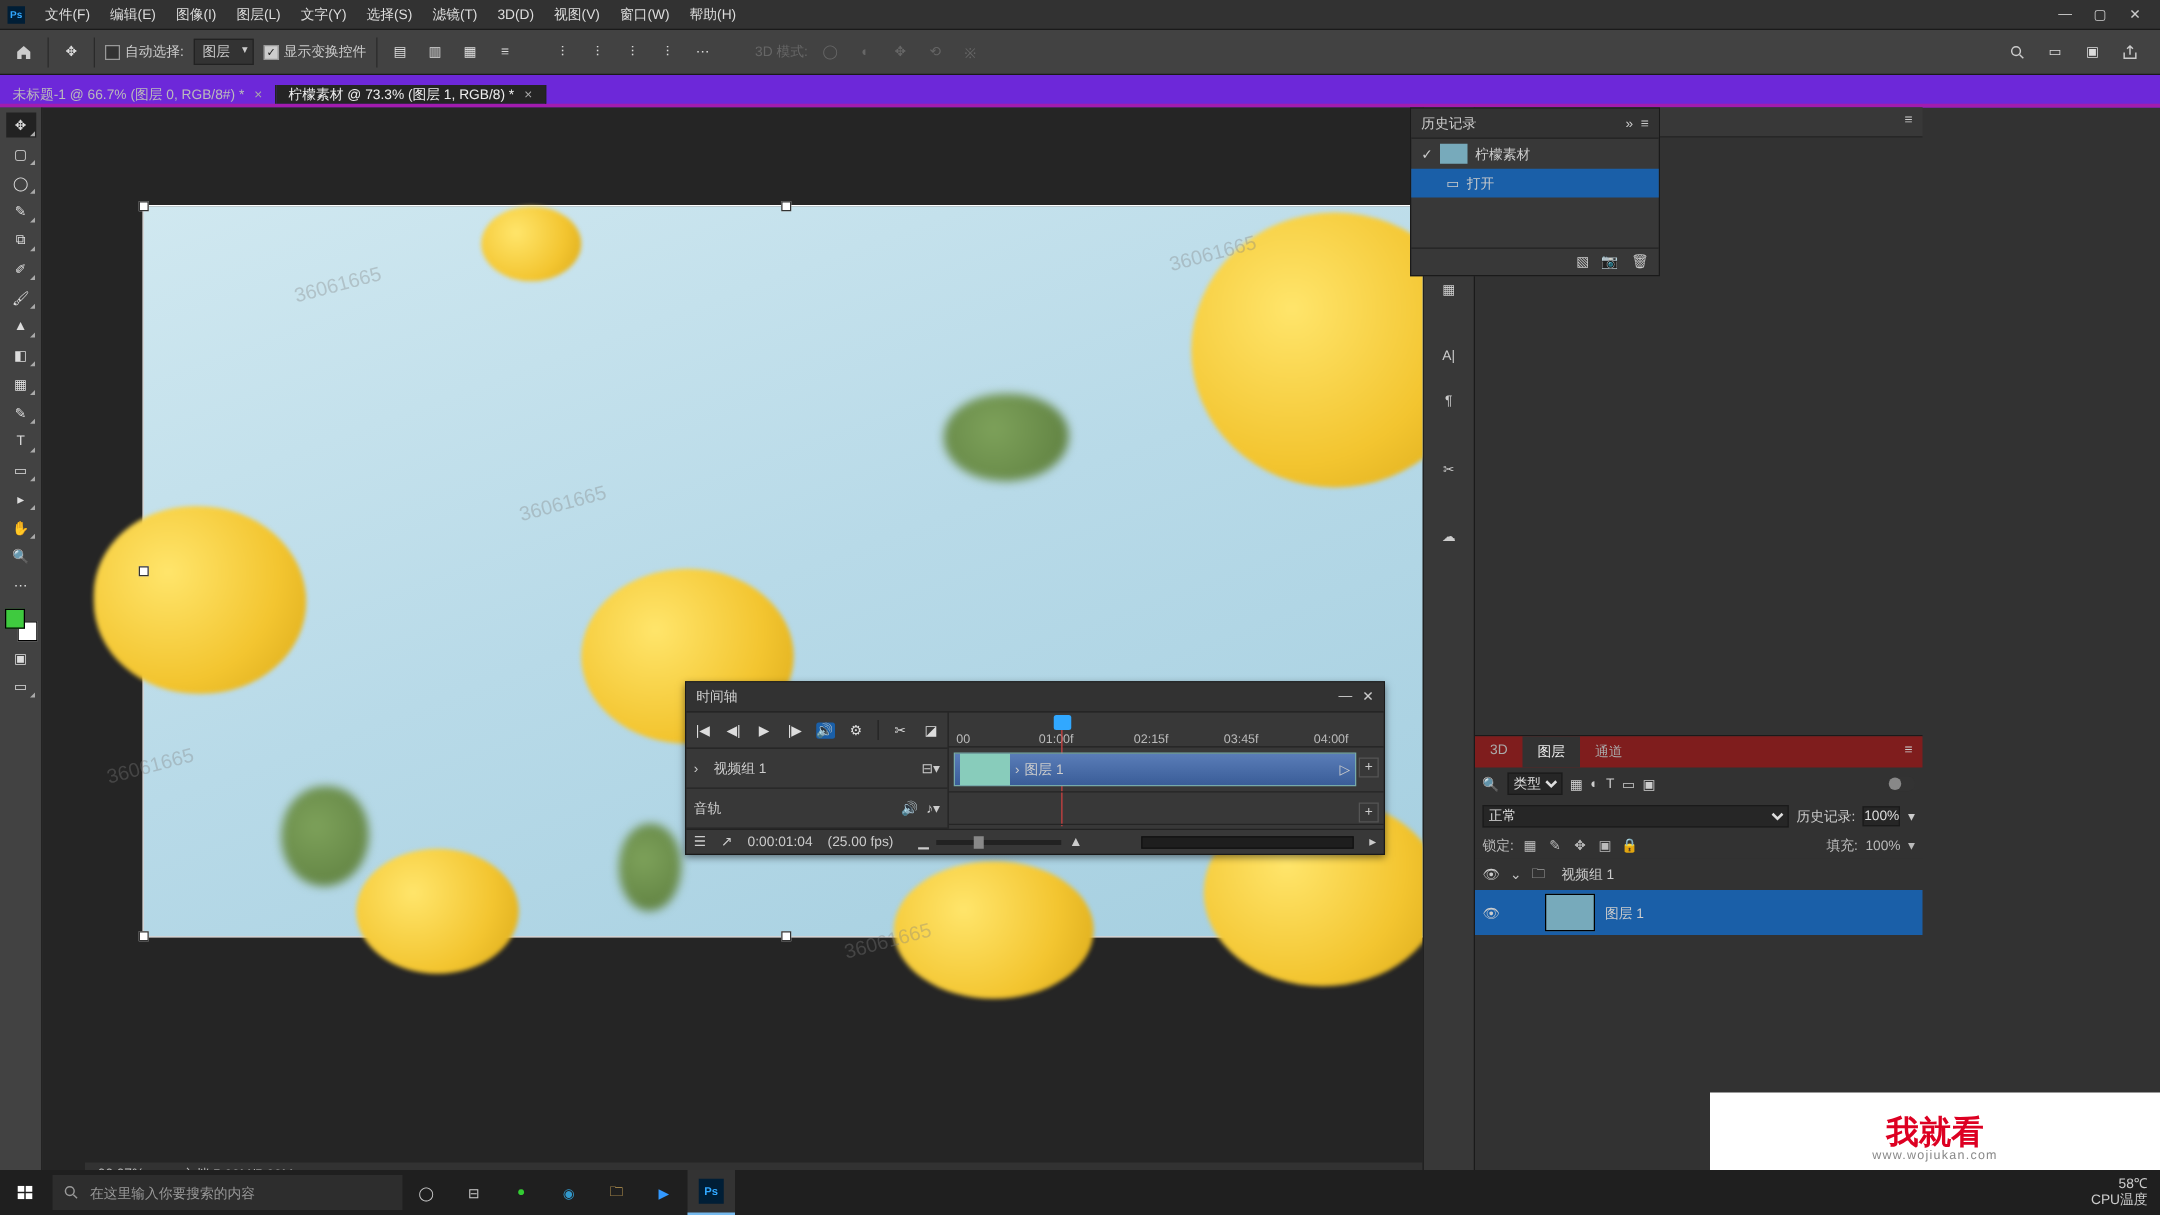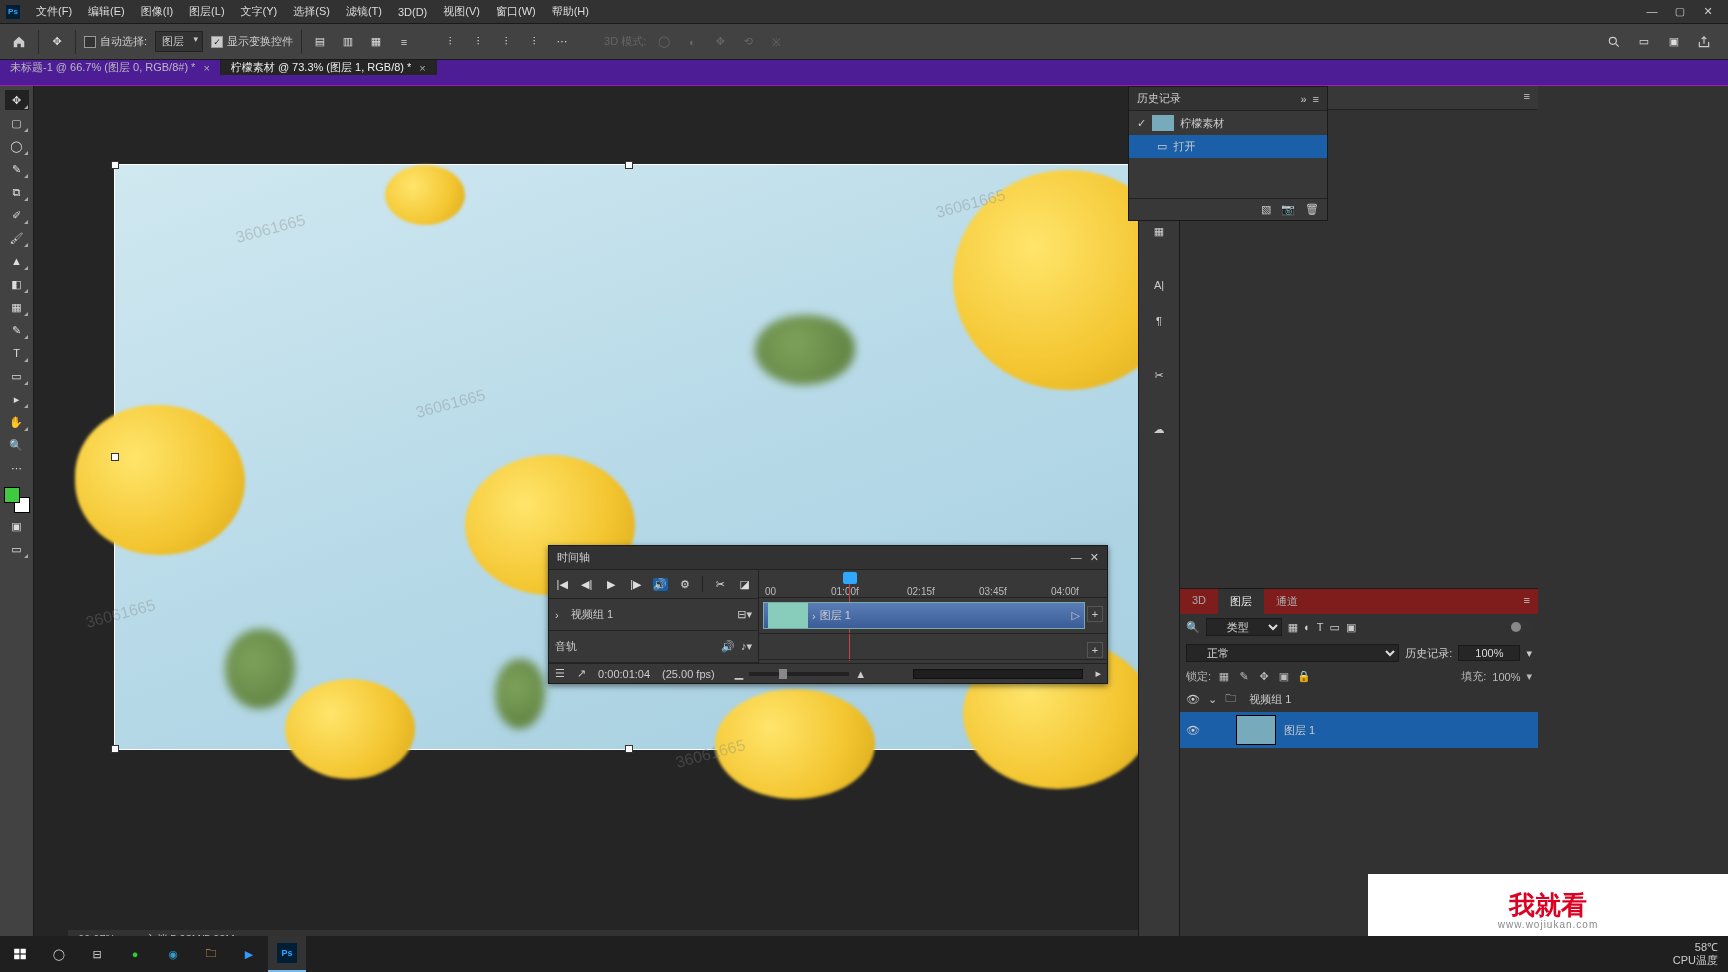--- a/index.html
+++ b/index.html
@@ -17,21 +17,21 @@
 .opt-home { width: 22px; height: 22px; display: flex; align-items: center; justify-content: center; }
 .opt-icon { width: 20px; height: 20px; display: flex; align-items: center; justify-content: center; color: #ddd; }
 .opt-sep { width: 1px; height: 24px; background: #2a2a2a; }
 .opt-check { display: flex; align-items: center; gap: 4px; }
 .opt-check .box { width: 12px; height: 12px; border: 1px solid #999; background: #333; }
 .opt-select { background: #333; border: 1px solid #222; padding: 2px 18px 2px 6px; position: relative; }
 .opt-select:after { content: "▾"; position: absolute; right: 4px; top: 2px; font-size: 9px; }
 .opt-right { margin-left: auto; display: flex; gap: 10px; padding-right: 6px; }
 
 
-.doctabs { background: #4c1d95; height: 26px; display: flex; align-items: flex-start; border-bottom: 1px solid #a21caf; }
+.doctabs { background: #6d28d9; height: 26px; display: flex; align-items: flex-end; border-bottom: 3px solid #a21caf; }
 .doctab { padding: 0 10px; display: flex; align-items: center; gap: 8px; color: #bbb; border-right: 1px solid #222; }
 .doctab.active { background: #252525; color: #eee; }
 .doctab .close { font-size: 11px; color: #aaa; }
 
 
 .workspace { position: absolute; top: 86px; left: 0; right: 0; bottom: 24px; display: flex; }
 .tools { width: 34px; background: #424242; display: flex; flex-direction: column; align-items: center; padding-top: 4px; gap: 3px; border-right: 1px solid #1a1a1a; }
 .tool { width: 24px; height: 20px; display: flex; align-items: center; justify-content: center; color: #ddd; cursor: pointer; position: relative; }
 .tool.sel { background: #222; }
 .tool .corner { position: absolute; right: 1px; bottom: 1px; width: 0; height: 0; border-right: 4px solid #aaa; border-top: 4px solid transparent; }
@@ -76,21 +76,21 @@
 .propspanel { width: 358px; background: #323232; display: flex; flex-direction: column; }
 .props-title { padding: 4px 8px; background: #383838; border-bottom: 1px solid #222; display: flex; }
 .props-body { flex: 1; padding: 8px; color: #aaa; }
 
 
 .layers-wrap { border-top: 1px solid #1a1a1a; }
 .panel-tabs { display: flex; background: #7f1d1d; }
 .ptab { padding: 5px 12px; color: #aaa; }
 .ptab.active { background: #323232; color: #eee; }
 .layer-opts { display: flex; align-items: center; gap: 6px; padding: 4px 6px; }
-.layer-opts select, .layer-opts .fld { background: #262626; border: 1px solid #1a1a1a; color: #ddd; padding: 1px 16px; font-size: 11px; }
+.layer-opts select, .layer-opts .fld { background: #262626; border: 1px solid #1a1a1a; color: #ddd; padding: 1px 0; font-size: 11px; }
 .lock-row { display: flex; align-items: center; gap: 6px; padding: 3px 6px; font-size: 11px; color: #bbb; }
 .lock-row .ic { width: 14px; text-align: center; }
 .layer-list { background: #323232; }
 .layer-row { display: flex; align-items: center; gap: 8px; padding: 3px 6px; }
 .layer-row.sel { background: #1a5fa8; }
 .layer-row .eye { width: 14px; text-align: center; }
 .layer-row .thumb { width: 40px; height: 30px; background: #7ab; border: 1px solid #000; }
 .layer-row .folder { width: 16px; color: #ccc; }
 
 
@@ -475,20 +475,27 @@
 
 <div class="taskbar">
   <div class="start">
     <svg viewBox="0 0 24 24" width="18" height="18">
         <rect x="2" y="3" width="9" height="8" fill="#fff"></rect>
         <rect x="13" y="3" width="9" height="8" fill="#fff"></rect>
         <rect x="2" y="13" width="9" height="8" fill="#fff"></rect>
         <rect x="13" y="13" width="9" height="8" fill="#fff"></rect>
       </svg>
   </div>
+  <div class="search">
+    <svg viewBox="0 0 24 24" width="16" height="16" fill="none" stroke="#999" stroke-width="2">
+        <circle cx="10" cy="10" r="6"></circle>
+        <line x1="15" y1="15" x2="20" y2="20"></line>
+      </svg>
+    <span>在这里输入你要搜索的内容</span>
+  </div>
   <div class="tbicon">◯</div>
   <div class="tbicon">⊟</div>
   <div class="tbicon" style="color:#3c3">●</div>
   <div class="tbicon" style="color:#39c">◉</div>
   <div class="tbicon" style="color:#fc6">🗀</div>
   <div class="tbicon" style="color:#39f">▶</div>
   <div class="tbicon active">
     <div style="width:20px;height:20px;background:#001e36;color:#31a8ff;display:flex;align-items:center;justify-content:center;font-size:9px;font-weight:bold">Ps</div>
   </div>
   <div class="tray">

